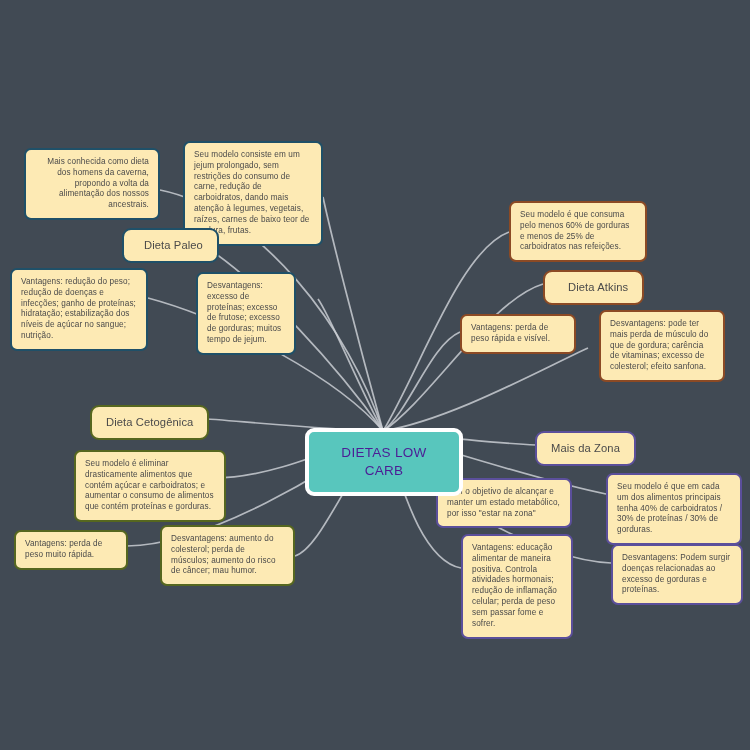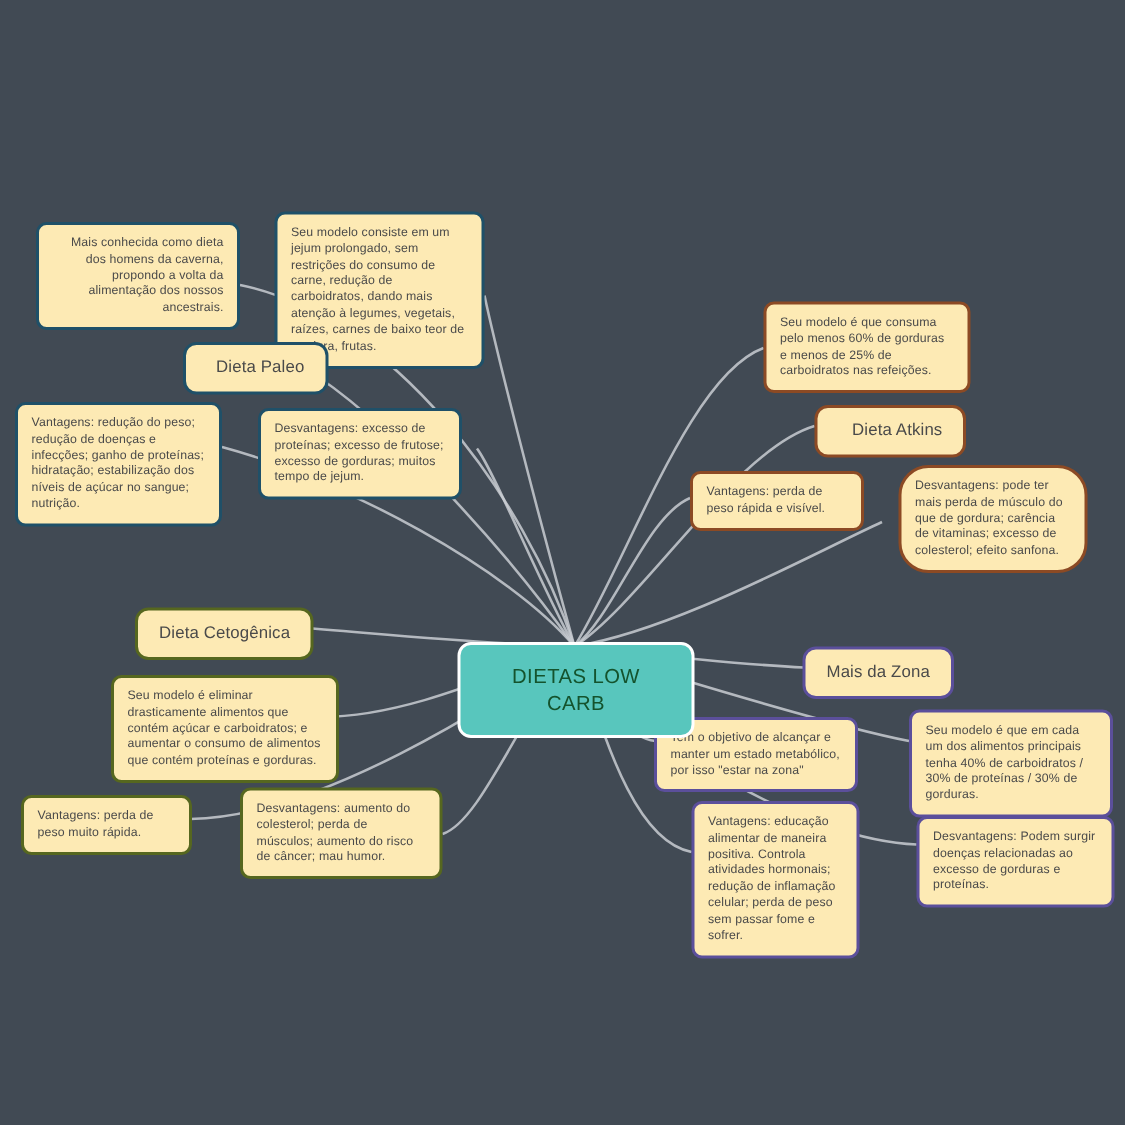--- a/index.html
+++ b/index.html
@@ -40,22 +40,22 @@
     font-size: 8.2px;
   }
   .node.branch {
     font-size: 11.2px;
     padding: 8px 14px;
     text-align: center;
     border-radius: 9px;
   }
   .node.center {
     background: #58c6bd;
-    border: 2px solid #ffffff;
-    color: #14532d;
+    border: 4px solid #ffffff;
+    color: #4c1d95;
     font-size: 13.5px;
     text-align: center;
     padding: 12px 18px;
     border-radius: 9px;
     letter-spacing: 0.3px;
     z-index: 5;
   }
   
   .g-paleo  { border-color: #1f5068; }
   .g-atkins { border-color: #8c4a24; }
@@ -103,37 +103,37 @@
   </div>
 
   <div class="node branch g-paleo" style="left:122px; top:228px;padding-left:20px;">
     <span>Dieta Paleo</span>
   </div>
 
   <div class="node leaf g-paleo" style="left:10px; top:268px; width:138px;">
     <span>Vantagens: redução do peso; redução de doenças e infecções; ganho de proteínas; hidratação; estabilização dos níveis de açúcar no sangue; nutrição.</span>
   </div>
 
-  <div class="node leaf g-paleo" style="left:172px; top:272px; width:136px;">
+  <div class="node leaf g-paleo" style="left:196px; top:272px; width:100px;">
     <span>Desvantagens: excesso de proteínas; excesso de frutose; excesso de gorduras; muitos tempo de jejum.</span>
   </div>
 
   <div class="node leaf g-atkins" style="left:509px; top:201px; width:138px;">
     <span>Seu modelo é que consuma pelo menos 60% de gorduras e menos de 25% de carboidratos nas refeições.</span>
   </div>
 
   <div class="node branch g-atkins" style="left:543px; top:270px;padding-left:23px;">
     <span>Dieta Atkins</span>
   </div>
 
   <div class="node leaf g-atkins" style="left:460px; top:314px; width:116px;">
     <span>Vantagens: perda de peso rápida e visível.</span>
   </div>
 
-  <div class="node leaf g-atkins" style="left:599px; top:310px; width:126px;border-radius:20px;">
+  <div class="node leaf g-atkins" style="left:599px; top:310px; width:126px;">
     <span>Desvantagens: pode ter mais perda de músculo do que de gordura; carência de vitaminas; excesso de colesterol; efeito sanfona.</span>
   </div>
 
   <div class="node branch g-keto" style="left:90px; top:405px;">
     <span>Dieta Cetogênica</span>
   </div>
 
   <div class="node leaf g-keto" style="left:74px; top:450px; width:152px;">
     <span>Seu modelo é eliminar drasticamente alimentos que contém açúcar e carboidratos; e aumentar o consumo de alimentos que contém proteínas e gorduras.</span>
   </div>

